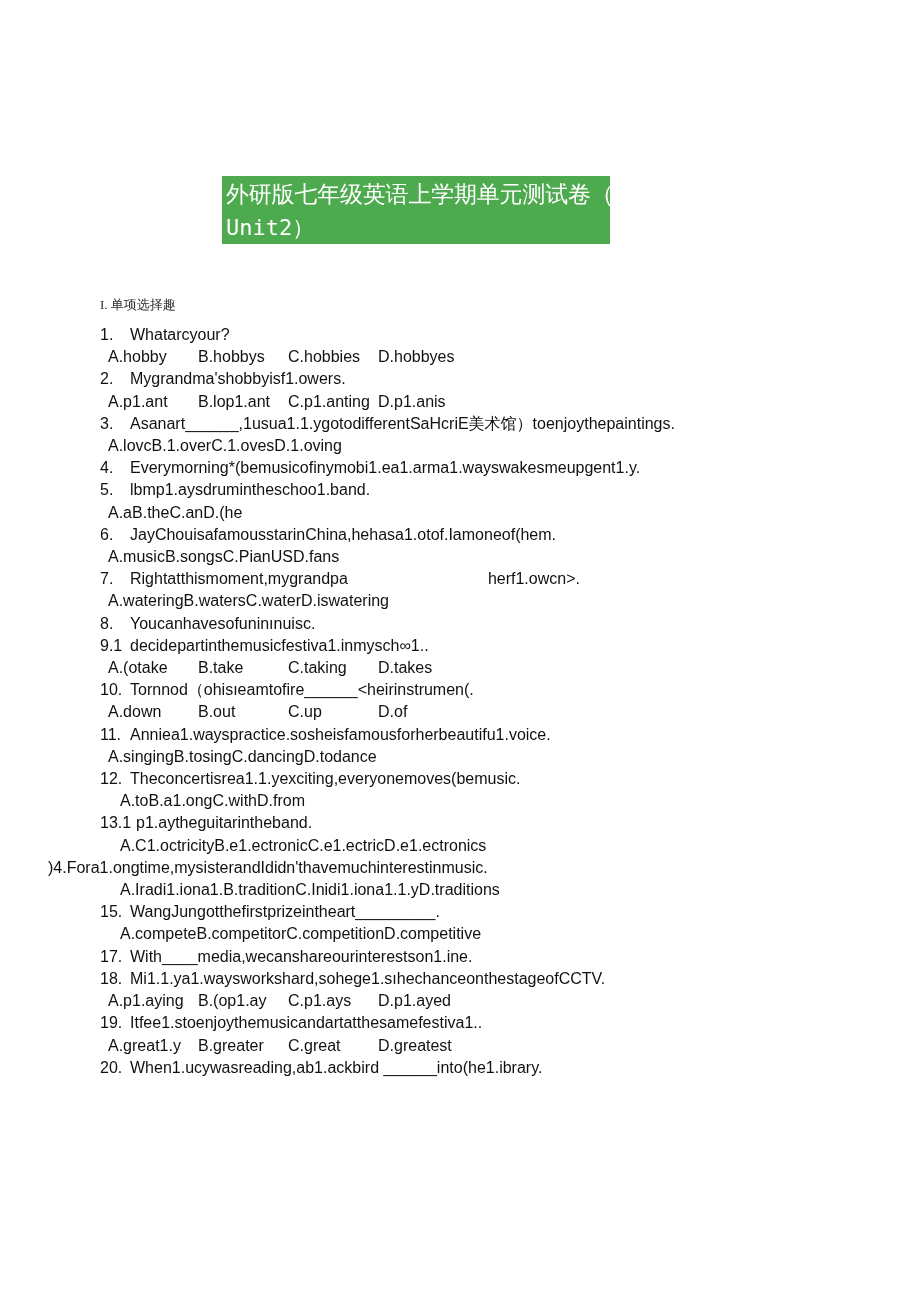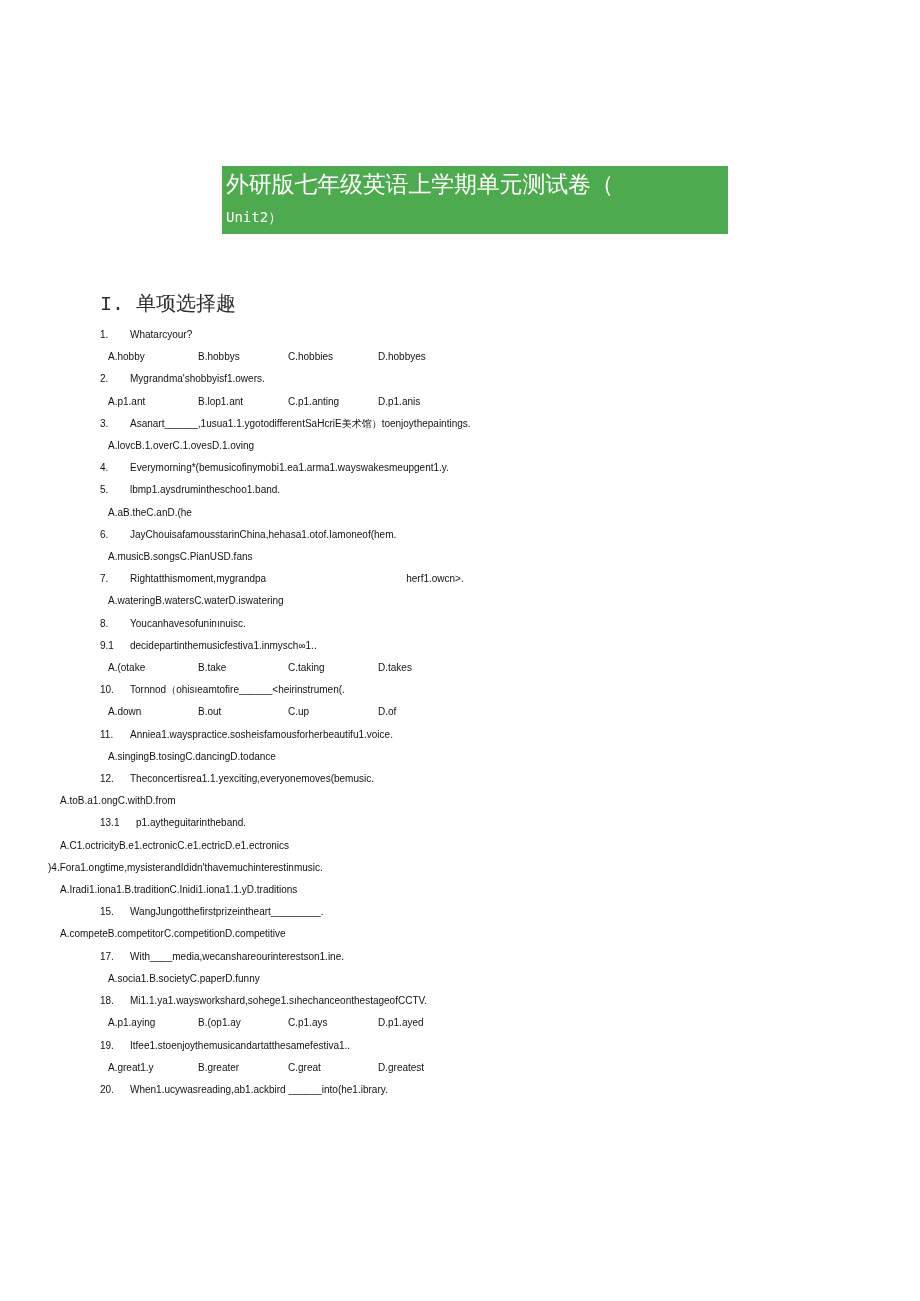--- a/index.html
+++ b/index.html
@@ -21,70 +21,70 @@
     position: absolute;
     inset: 0;
     background: #ffffff;
     overflow: hidden;
   }
 
   
   .title-banner {
     position: absolute;
     left: 222px;
-    top: 166px;
-    width: 506px;
+    top: 176px;
+    width: 388px;
     height: 68px;
     background: #4eaa4e;
     box-sizing: border-box;
     padding: 2px 0 0 4px;
   }
   .title-line {
     display: block;
     color: #ffffff;
     white-space: pre;
     line-height: 33px;
   }
   .title-line-1 {
     font-family: "DejaVu Sans", sans-serif;
     font-size: 23px;
     letter-spacing: -0.2px;
   }
   .title-line-2 {
     font-family: "DejaVu Sans Mono", monospace;
-    font-size: 14px;
+    font-size: 22px;
     letter-spacing: 0px;
   }
 
   
   .content {
     position: absolute;
     left: 0;
     top: 296px;
     width: 920px;
   }
 
   .section-heading {
     position: relative;
     margin: 0 0 10px 0;
     padding-left: 100px;
-    font-size: 20px;
+    font-size: 13px;
     line-height: 18px;
     color: #2e2e2e;
-    font-family: Liberation Mono, monospace;
+    font-family: Liberation Serif, serif;
     white-space: pre;
   }
 
   .q-block {
     position: relative;
   }
 
   .line {
     position: relative;
-    font-size: 10px;
+    font-size: 16px;
     line-height: 22.2px;
     white-space: pre;
     color: #111111;
     font-family: "Liberation Sans", sans-serif;
   }
 
   
   .line.stem {
     padding-left: 100px;
   }
@@ -108,21 +108,21 @@
   }
   .line.stem.flush .num {
     width: auto;
   }
 
   
   .line.opts {
     padding-left: 108px;
   }
   .line.opts.indent-more {
-    padding-left: 60px;
+    padding-left: 120px;
   }
 
   
   .opts-cols {
     display: inline-block;
   }
   .opts-cols .opt {
     display: inline-block;
     width: 90px;
   }
@@ -201,21 +201,20 @@
         <div class="q-block">
           <div class="line stem flush"><span class="num">)4.</span><span class="stem-text">Fora1.ongtime,mysisterandIdidn'thavemuchinterestinmusic.</span></div>
           <div class="line opts indent-more">A.Iradi1.iona1.B.traditionC.Inidi1.iona1.1.yD.traditions</div>
         </div>
         <div class="q-block">
           <div class="line stem"><span class="num">15.</span><span class="stem-text">WangJungotthefirstprizeintheart_________.</span></div>
           <div class="line opts indent-more">A.competeB.competitorC.competitionD.competitive</div>
         </div>
         <div class="q-block">
           <div class="line stem"><span class="num">17.</span><span class="stem-text">With____media,wecanshareourinterestson1.ine.</span></div>
-          <div class="line opts">A.socia1.B.societyC.paperD.funny</div>
         </div>
         <div class="q-block">
           <div class="line stem"><span class="num">18.</span><span class="stem-text">Mi1.1.ya1.waysworkshard,sohege1.sıhechanceonthestageofCCTV.</span></div>
           <div class="line opts"><span class="opts-cols"><span class="opt">A.p1.aying</span><span class="opt">B.(op1.ay</span><span class="opt">C.p1.ays</span><span class="opt">D.p1.ayed</span></span></div>
         </div>
         <div class="q-block">
           <div class="line stem"><span class="num">19.</span><span class="stem-text">Itfee1.stoenjoythemusicandartatthesamefestiva1..</span></div>
           <div class="line opts"><span class="opts-cols"><span class="opt">A.great1.y</span><span class="opt">B.greater</span><span class="opt">C.great</span><span class="opt">D.greatest</span></span></div>
         </div>
         <div class="q-block">

